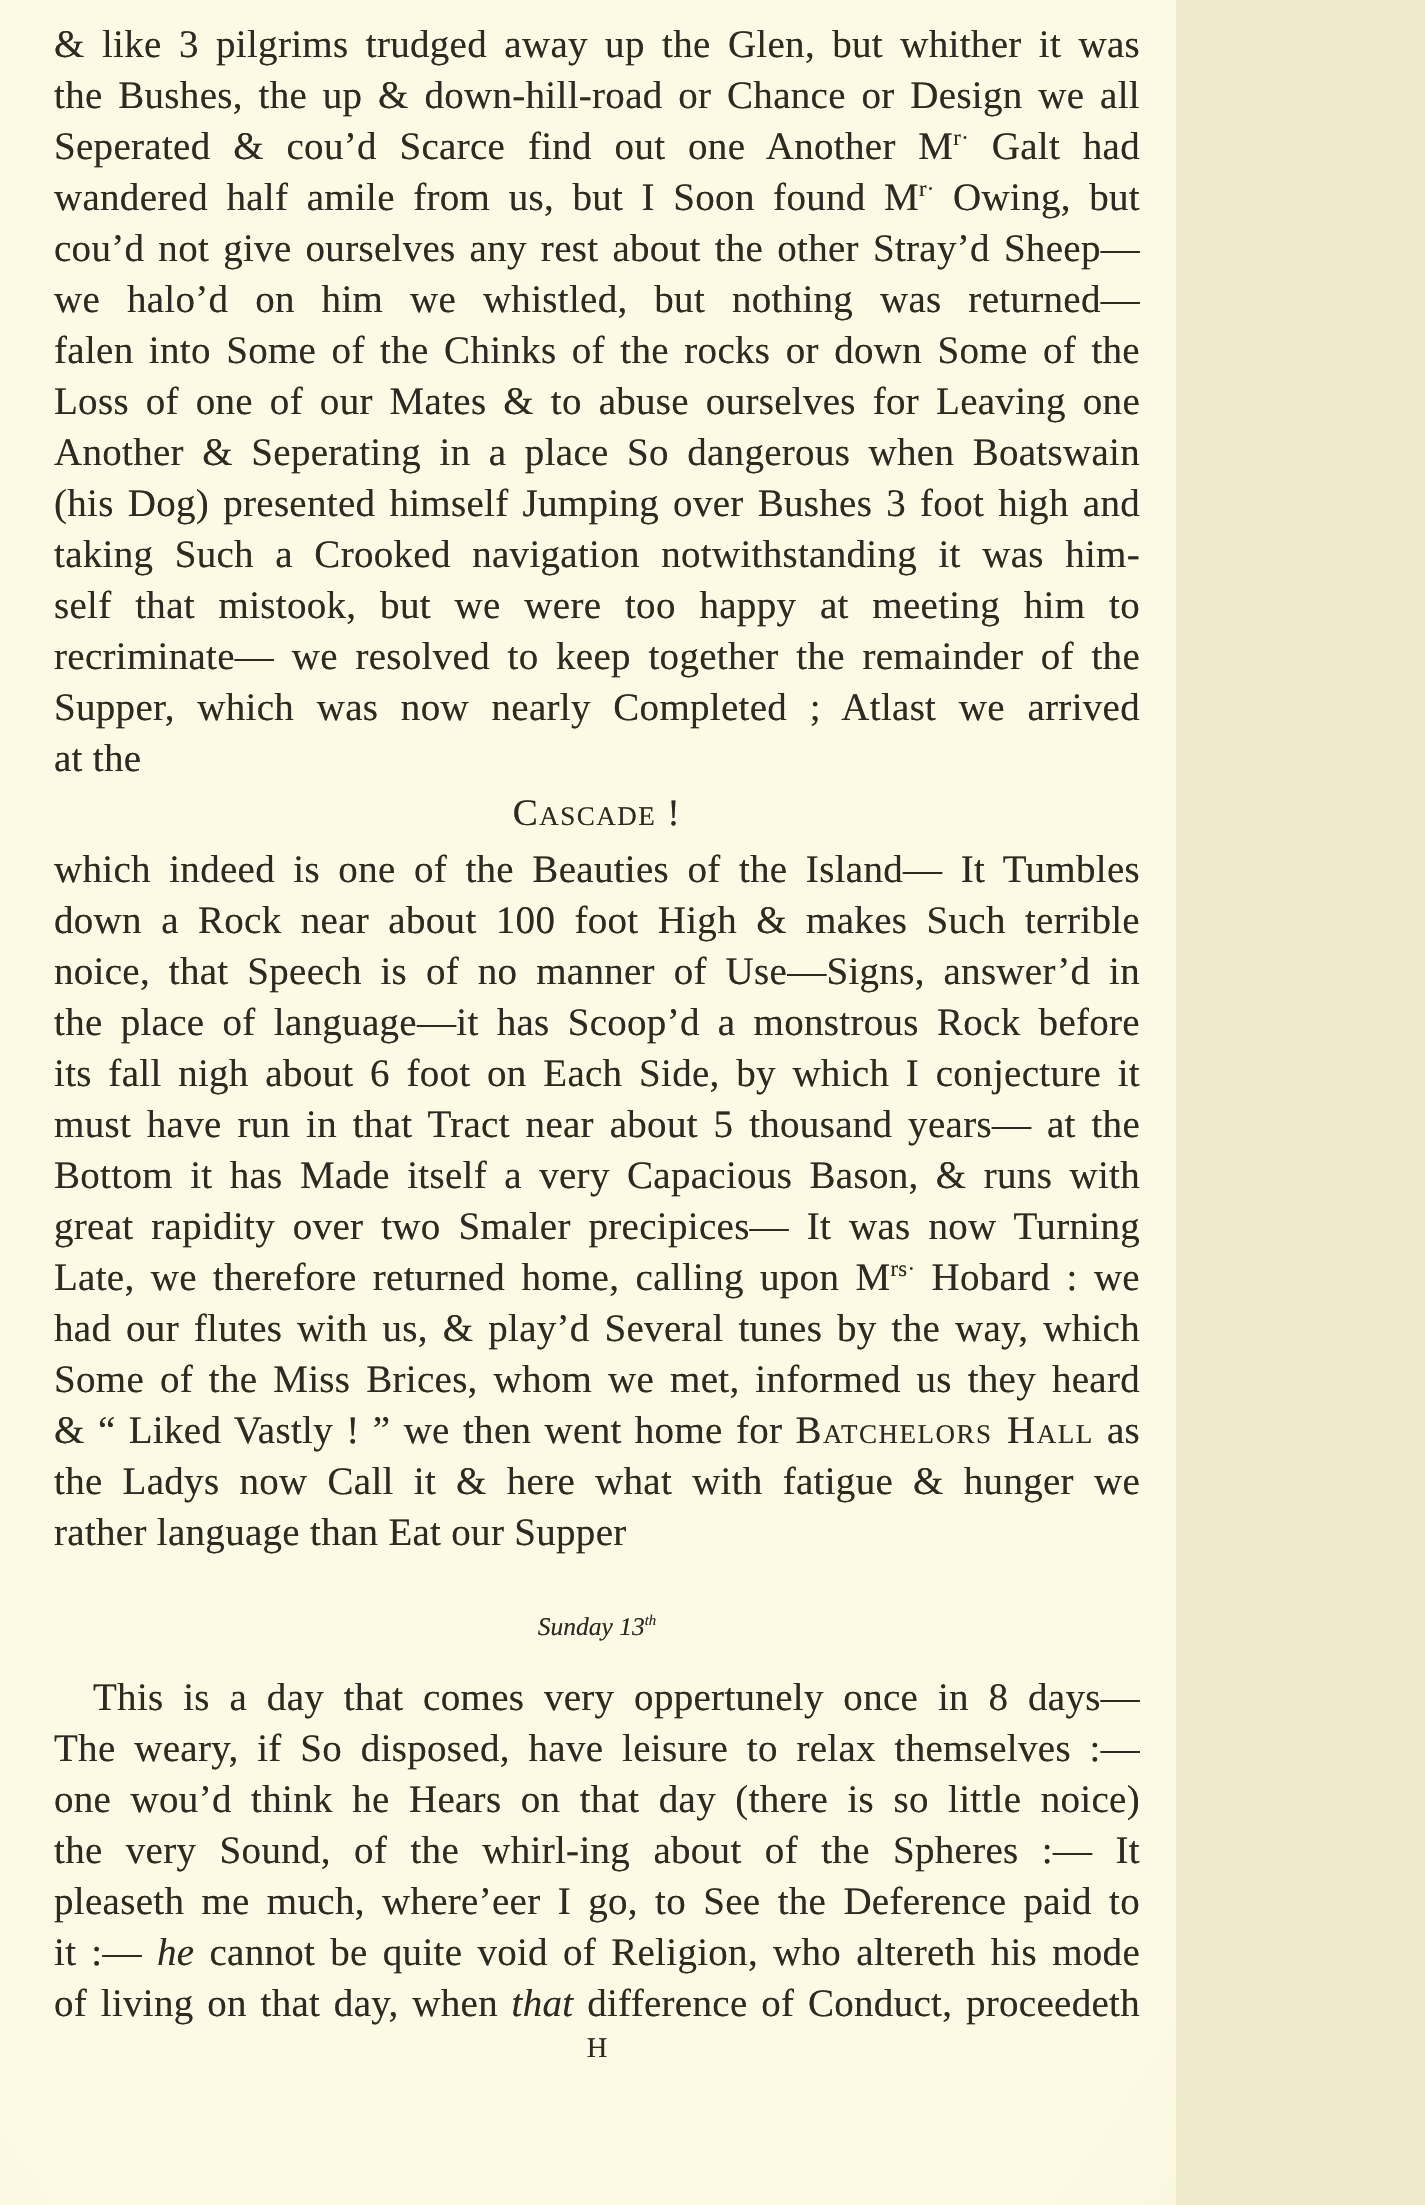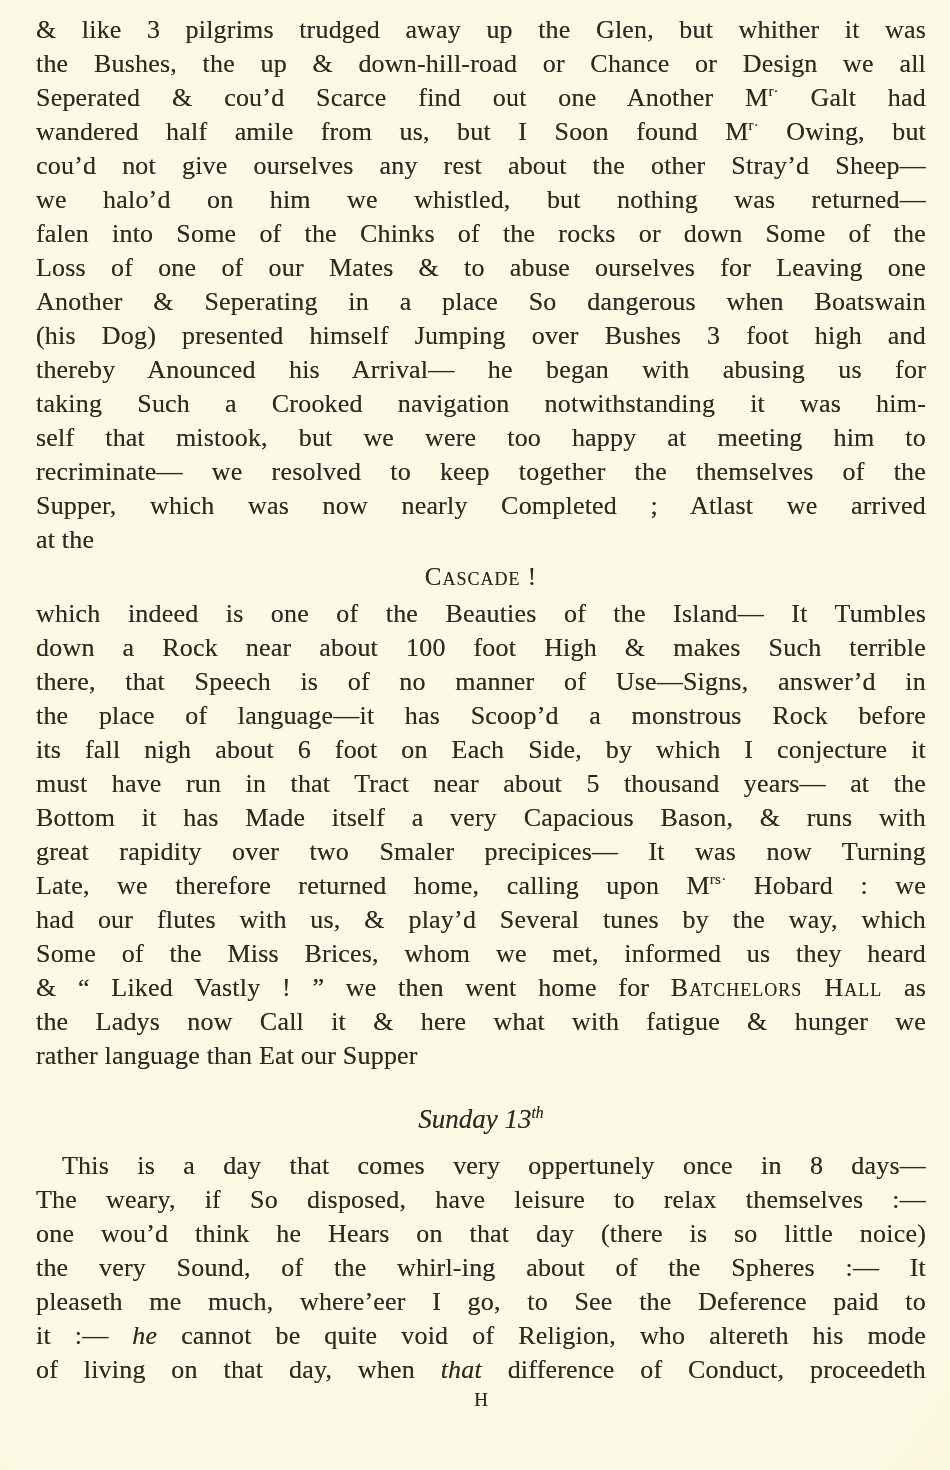--- a/index.html
+++ b/index.html
@@ -3,21 +3,21 @@
 <meta charset="utf-8">
 <title>Scanned Book Page</title>
 <style>
   html, body { margin: 0; padding: 0; }
   body {
     width: 950px; height: 1470px; overflow: hidden;
     background: #efe9cc;
   }
   .page {
     box-sizing: border-box;
-    width: 950px; height: 1470px;
+    width: 784px; height: 1470px;
     padding: 13px 24px 0 36px;
     font-family: "Liberation Serif", "DejaVu Serif", serif;
     font-size: 26px;
     background: radial-gradient(ellipse 130% 120% at 47% 45%, #fcf9e4 55%, #f2edcd 100%);
     color: #2d2a22;
     text-shadow: 0 0 0.4px rgba(42, 36, 24, 0.55);
   }
   .paragraph { margin: 0; }
   .tline {
     line-height: 34px;
@@ -34,21 +34,21 @@
   .heading {
     margin: 0; padding: 0;
     text-align: center; text-align-last: center;
     font-weight: normal;
   }
   .smallcaps-heading {
     font-size: 25px; line-height: 34px;
     margin: 3px 0 3px; letter-spacing: 3px;
   }
   .date-heading {
-    font-size: 27px; line-height: 36px;
+    font-size: 17px; line-height: 36px;
     margin: 28px 0 12px;
     font-family: Liberation Serif, serif;
   }
   .signature {
     text-align: center; text-align-last: center;
     font-size: 19px; line-height: 22px; margin-top: 2px;
   }
 </style>
 </head>
 <body>
@@ -59,34 +59,33 @@
       <div class="tline"><span class="run">&amp; like 3 pilgrims trudged away up the Glen, but whither it was</span></div>
       <div class="tline"><span class="run">the Bushes, the up &amp; down-hill-road or Chance or Design we all</span></div>
       <div class="tline"><span class="run">Seperated &amp; cou’d Scarce find out one Another M</span><span class="run sup">r·</span><span class="run"> Galt had</span></div>
       <div class="tline"><span class="run">wandered half amile from us, but I Soon found M</span><span class="run sup">r·</span><span class="run"> Owing, but</span></div>
       <div class="tline"><span class="run">cou’d not give ourselves any rest about the other Stray’d Sheep—</span></div>
       <div class="tline"><span class="run">we halo’d on him we whistled, but nothing was returned—</span></div>
       <div class="tline"><span class="run">falen into Some of the Chinks of the rocks or down Some of the</span></div>
       <div class="tline"><span class="run">Loss of one of our Mates &amp; to abuse ourselves for Leaving one</span></div>
       <div class="tline"><span class="run">Another &amp; Seperating in a place So dangerous when Boatswain</span></div>
       <div class="tline"><span class="run">(his Dog) presented himself Jumping over Bushes 3 foot high and</span></div>
-      <div class="tline"><span class="run">thereby Anounced his Arrival— he began with abusing us for</span></div>
       <div class="tline"><span class="run">taking Such a Crooked navigation notwithstanding it was him-</span></div>
       <div class="tline"><span class="run">self that mistook, but we were too happy at meeting him to</span></div>
-      <div class="tline"><span class="run">recriminate— we resolved to keep together the themselves of the</span></div>
+      <div class="tline"><span class="run">recriminate— we resolved to keep together the remainder of the</span></div>
       <div class="tline"><span class="run">Supper, which was now nearly Completed ; Atlast we arrived</span></div>
       <div class="tline tlast"><span class="run">at the</span></div>
     </div>
 
   <h3 class="heading smallcaps-heading"><span class="run smallcaps">Cascade !</span></h3>
 
   <div class="paragraph">
       <div class="tline"><span class="run">which indeed is one of the Beauties of the Island— It Tumbles</span></div>
       <div class="tline"><span class="run">down a Rock near about 100 foot High &amp; makes Such terrible</span></div>
-      <div class="tline"><span class="run">there, that Speech is of no manner of Use—Signs, answer’d in</span></div>
+      <div class="tline"><span class="run">noice, that Speech is of no manner of Use—Signs, answer’d in</span></div>
       <div class="tline"><span class="run">the place of language—it has Scoop’d a monstrous Rock before</span></div>
       <div class="tline"><span class="run">its fall nigh about 6 foot on Each Side, by which I conjecture it</span></div>
       <div class="tline"><span class="run">must have run in that Tract near about 5 thousand years— at the</span></div>
       <div class="tline"><span class="run">Bottom it has Made itself a very Capacious Bason, &amp; runs with</span></div>
       <div class="tline"><span class="run">great rapidity over two Smaler precipices— It was now Turning</span></div>
       <div class="tline"><span class="run">Late, we therefore returned home, calling upon M</span><span class="run sup">rs·</span><span class="run"> Hobard : we</span></div>
       <div class="tline"><span class="run">had our flutes with us, &amp; play’d Several tunes by the way, which</span></div>
       <div class="tline"><span class="run">Some of the Miss Brices, whom we met, informed us they heard</span></div>
       <div class="tline"><span class="run">&amp; “ Liked Vastly ! ” we then went home for </span><span class="run smallcaps">Batchelors Hall</span><span class="run"> as</span></div>
       <div class="tline"><span class="run">the Ladys now Call it &amp; here what with fatigue &amp; hunger we</span></div>

